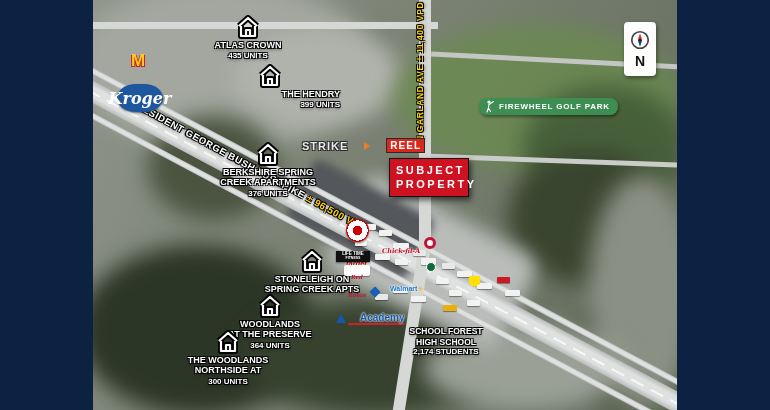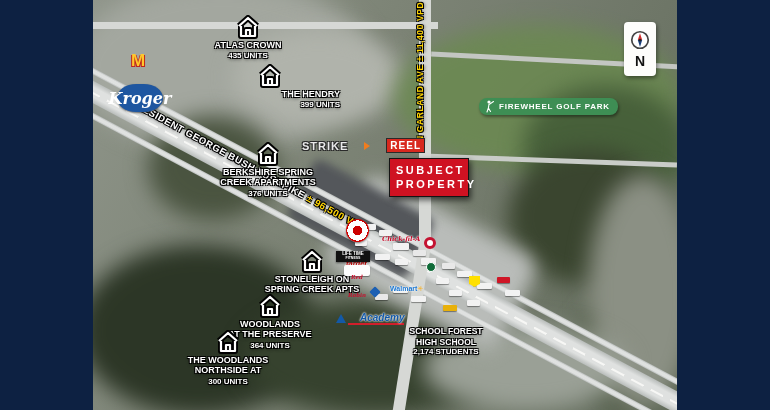--- a/index.html
+++ b/index.html
@@ -44,27 +44,27 @@
           font-style:italic;font-weight:bold;display:flex;align-items:center;justify-content:center;
           box-shadow:0 1px 2px rgba(0,0,0,.5);}
   .mcd{color:#ffc72c;font-weight:900;font-size:17px;text-shadow:1px 1px 0 #c0251c,-1px 1px 0 #c0251c;}
   .bullseye{border-radius:50%;background:radial-gradient(circle,#cc0000 0 30%,#ffffff 30% 62%,#cc0000 62% 100%);
             box-shadow:0 1px 2px rgba(0,0,0,.5);}
   .target-word{color:#cc0000;font-weight:bold;font-style:italic;font-size:7.5px;
                text-shadow:0 0 2px #fff,0 0 2px #fff;}
   .lifetime{background:#111;color:#fff;text-align:center;line-height:1.1;font-weight:bold;
             font-size:4.5px;padding:1px 2px;box-shadow:0 1px 2px rgba(0,0,0,.5);}
   .whitechiplogo{background:#fdfdfd;border-radius:2px;text-align:center;box-shadow:0 1px 1px rgba(0,0,0,.4);}
-  .redscript{color:#c8102e;font-family:"DejaVu Serif",serif;font-style:italic;font-weight:bold;}
+  .redscript{color:#c8102e;font-family:"DejaVu Serif",serif;font-style:italic;font-weight:bold;margin-top:12px;}
   .walmart{color:#1a75cf;font-weight:bold;font-size:7px;text-shadow:0 0 2px #fff,0 0 2px #fff;}
   .spark{color:#f8b229;font-size:7px;}
   .academy{display:flex;align-items:center;gap:2px;}
   .academy-a{width:0;height:0;border-left:5px solid transparent;border-right:5px solid transparent;
              border-bottom:9px solid #1359a8;}
-  .academy-word{color:#1359a8;font-weight:bold;font-style:italic;font-size:10px;
+  .academy-word{color:#1359a8;font-weight:bold;font-size:10px;
                 border-bottom:2px solid #d21e2b;text-shadow:0 0 2px #fff,0 0 2px #fff;padding-left:12px;}
   .bestbuy{background:#ffe000;box-shadow:0 1px 1px rgba(0,0,0,.5);
            clip-path:polygon(0 0,100% 0,100% 70%,50% 100%,0 70%);}
   .circlemark{position:absolute;border-radius:50%;}
 </style>
 </head>
 <body>
 
 <div class="stage">
   <div class="map">

